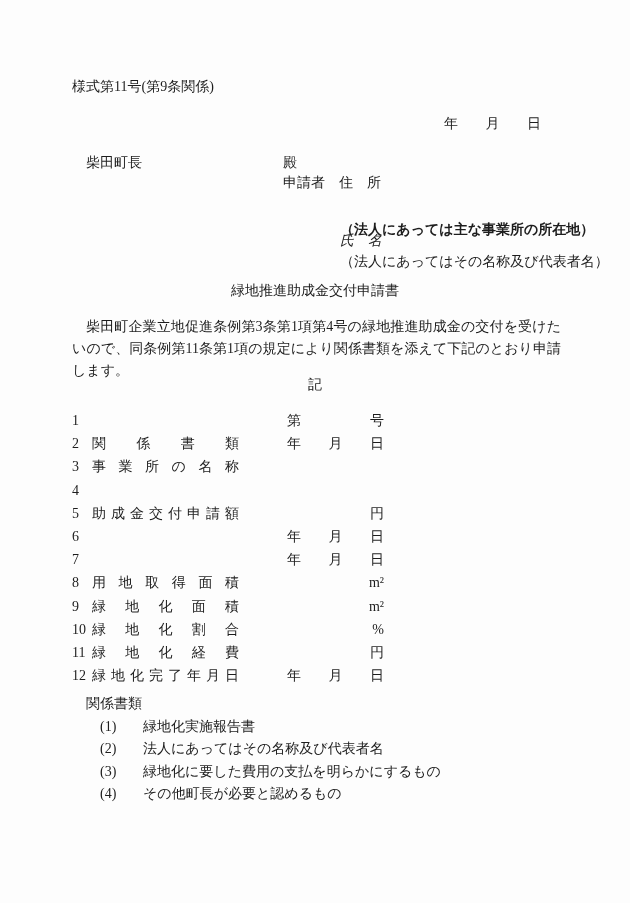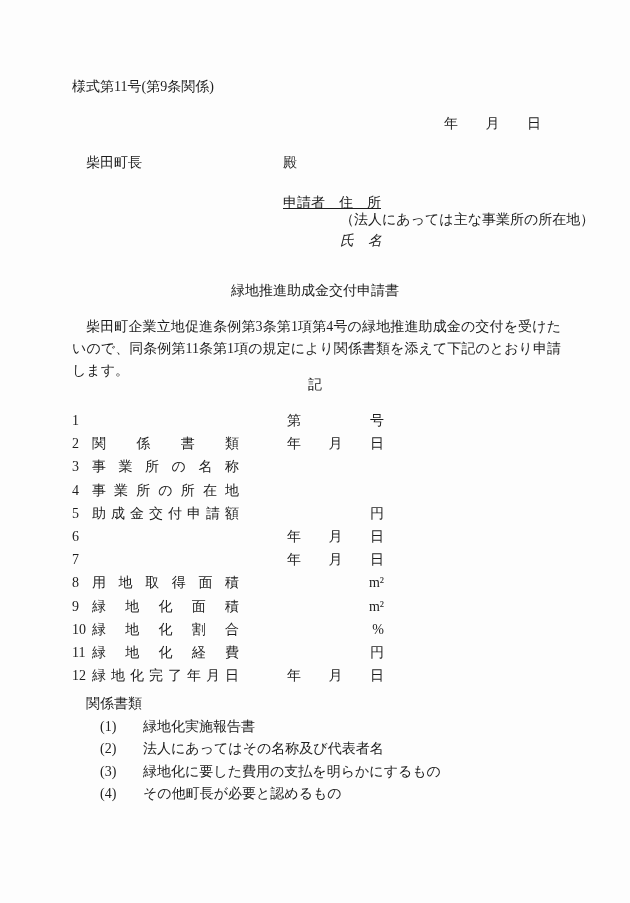--- a/index.html
+++ b/index.html
@@ -19,22 +19,22 @@
   }
   .abs{position:absolute;}
   
   .form-number{left:72px;top:80px;}
   
   .date-top{left:444px;top:117px;width:97px;display:flex;justify-content:space-between;}
   
   .addressee-name{left:86px;top:156px;}
   .addressee-honorific{left:283px;top:156px;}
   
-  .applicant-line1{left:283px;top:196px;text-decoration:underline;}
-  .applicant-note1{left:340px;top:213px;}
+  .applicant-line1{left:283px;top:176px;}
+  .applicant-note1{left:340px;top:223px;font-weight:bold;}
   .applicant-line2{left:340px;top:234px;font-style:italic;}
   .applicant-note2{left:340px;top:255px;}
   
   .doc-title{left:0;top:284px;width:630px;text-align:center;}
   
   .body-par{
     left:72px;top:316px;width:489px;
     line-height:22px;
     text-align:justify;
     text-indent:1em;
@@ -76,20 +76,21 @@
     <span>月</span>
     <span>日</span>
   </div>
 
   <div class="abs addressee-name">柴田町長</div>
   <div class="abs addressee-honorific">殿</div>
 
   <div class="abs applicant-line1">申請者　住　所</div>
   <div class="abs applicant-note1">（法人にあっては主な事業所の所在地）</div>
   <div class="abs applicant-line2">氏　名</div>
+  <div class="abs applicant-note2">（法人にあってはその名称及び代表者名）</div>
 
   <div class="abs doc-title">緑地推進助成金交付申請書</div>
 
   <div class="abs body-par">柴田町企業立地促進条例第3条第1項第4号の緑地推進助成金の交付を受けたいので、同条例第11条第1項の規定により関係書類を添えて下記のとおり申請します。</div>
 
   <div class="abs record-marker">記</div>
 
   <div class="abs items">
 
     <div class="item-row">
@@ -116,21 +117,20 @@
       <span class="item-label">事業所の名称</span>
       <span class="item-val">
         <span></span>
         <span></span>
         <span></span>
       </span>
     </div>
 
     <div class="item-row">
       <span class="item-no">4</span>
-      <span class="item-label">事業所の所在地</span>
       <span class="item-val">
         <span></span>
         <span></span>
         <span></span>
       </span>
     </div>
 
     <div class="item-row">
       <span class="item-no">5</span>
       <span class="item-label">助成金交付申請額</span>

